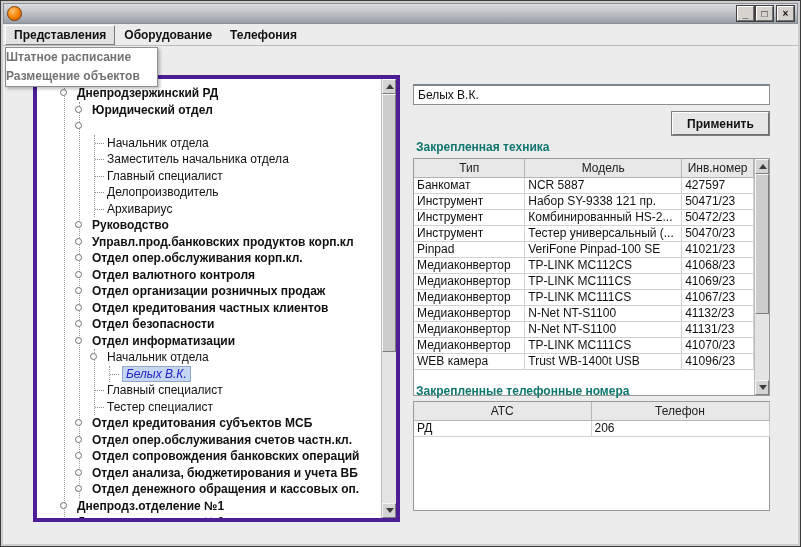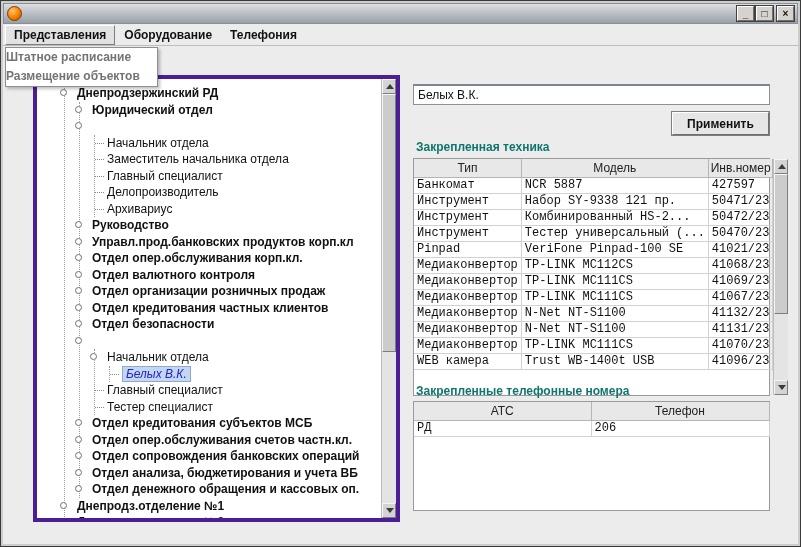--- a/index.html
+++ b/index.html
@@ -64,21 +64,21 @@
   .sec-title { position:absolute; font-size:12px; font-weight:bold; color:#0f766e; }
   .tech-title { left:413px; top:94px; }
   .phone-title { left:413px; top:338px; }
   .tbl-wrap { position:absolute; left:410px; background:#ffffff; border:1px solid #9a9a9a; display:flex; }
   .tech-wrap { top:112px; width:357px; height:238px; }
   .phone-wrap { top:355px; width:357px; height:110px; }
   table { border-collapse:collapse; table-layout:fixed; align-self:flex-start; }
   th { background:#e8e8e8; border:1px solid #b5b5b5; border-top:none; font-weight:normal;
        font-size:12px; color:#222; height:18px; overflow:hidden; white-space:nowrap; }
   td { border:1px solid #d2d2d2; font-size:12px; color:#111; height:16px; padding:0 3px;
-       overflow:hidden; white-space:nowrap;font-family:Liberation Mono, monospace; }
+       overflow:hidden; white-space:nowrap; }
   tr > th:first-child, tr > td:first-child { border-left:none; }
 </style>
 </head>
 <body>
 
 <div class="window">
 
   <div class="titlebar">
     <span class="app-icon"></span>
     <span class="tb-spacer"></span>
@@ -160,20 +160,21 @@
             <div class="trow">
                 <span class="knob"></span>
                 <span class="tlabel b">Отдел кредитования частных клиентов</span>
               </div>
             <div class="trow">
                 <span class="knob"></span>
                 <span class="tlabel b">Отдел безопасности</span>
               </div>
             <div class="trow">
                 <span class="knob"></span>
+                <span class="tlabel b">Отдел информатизации</span>
               </div>
             <div class="tgroup">
               <div class="trow">
                   <span class="knob"></span>
                   <span class="tlabel">Начальник отдела</span>
                 </div>
               <div class="tgroup">
                 <div class="trow">
                     <span class="dash"></span>
                     <span class="tlabel sel">Белых В.К.</span>

